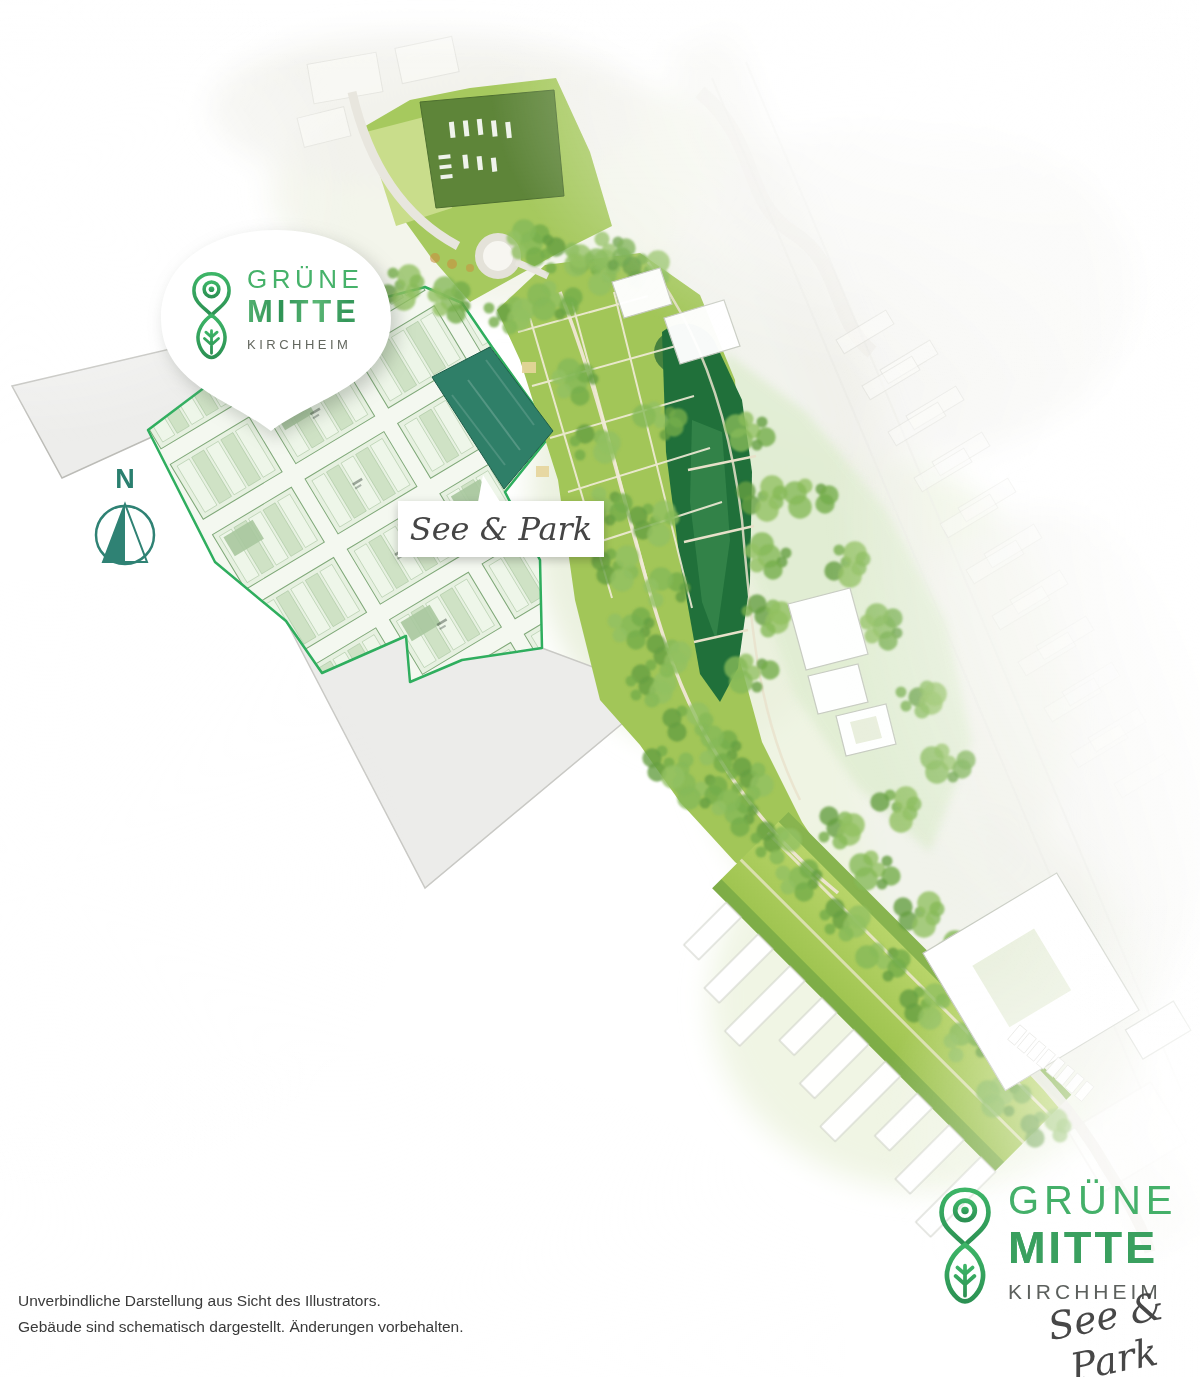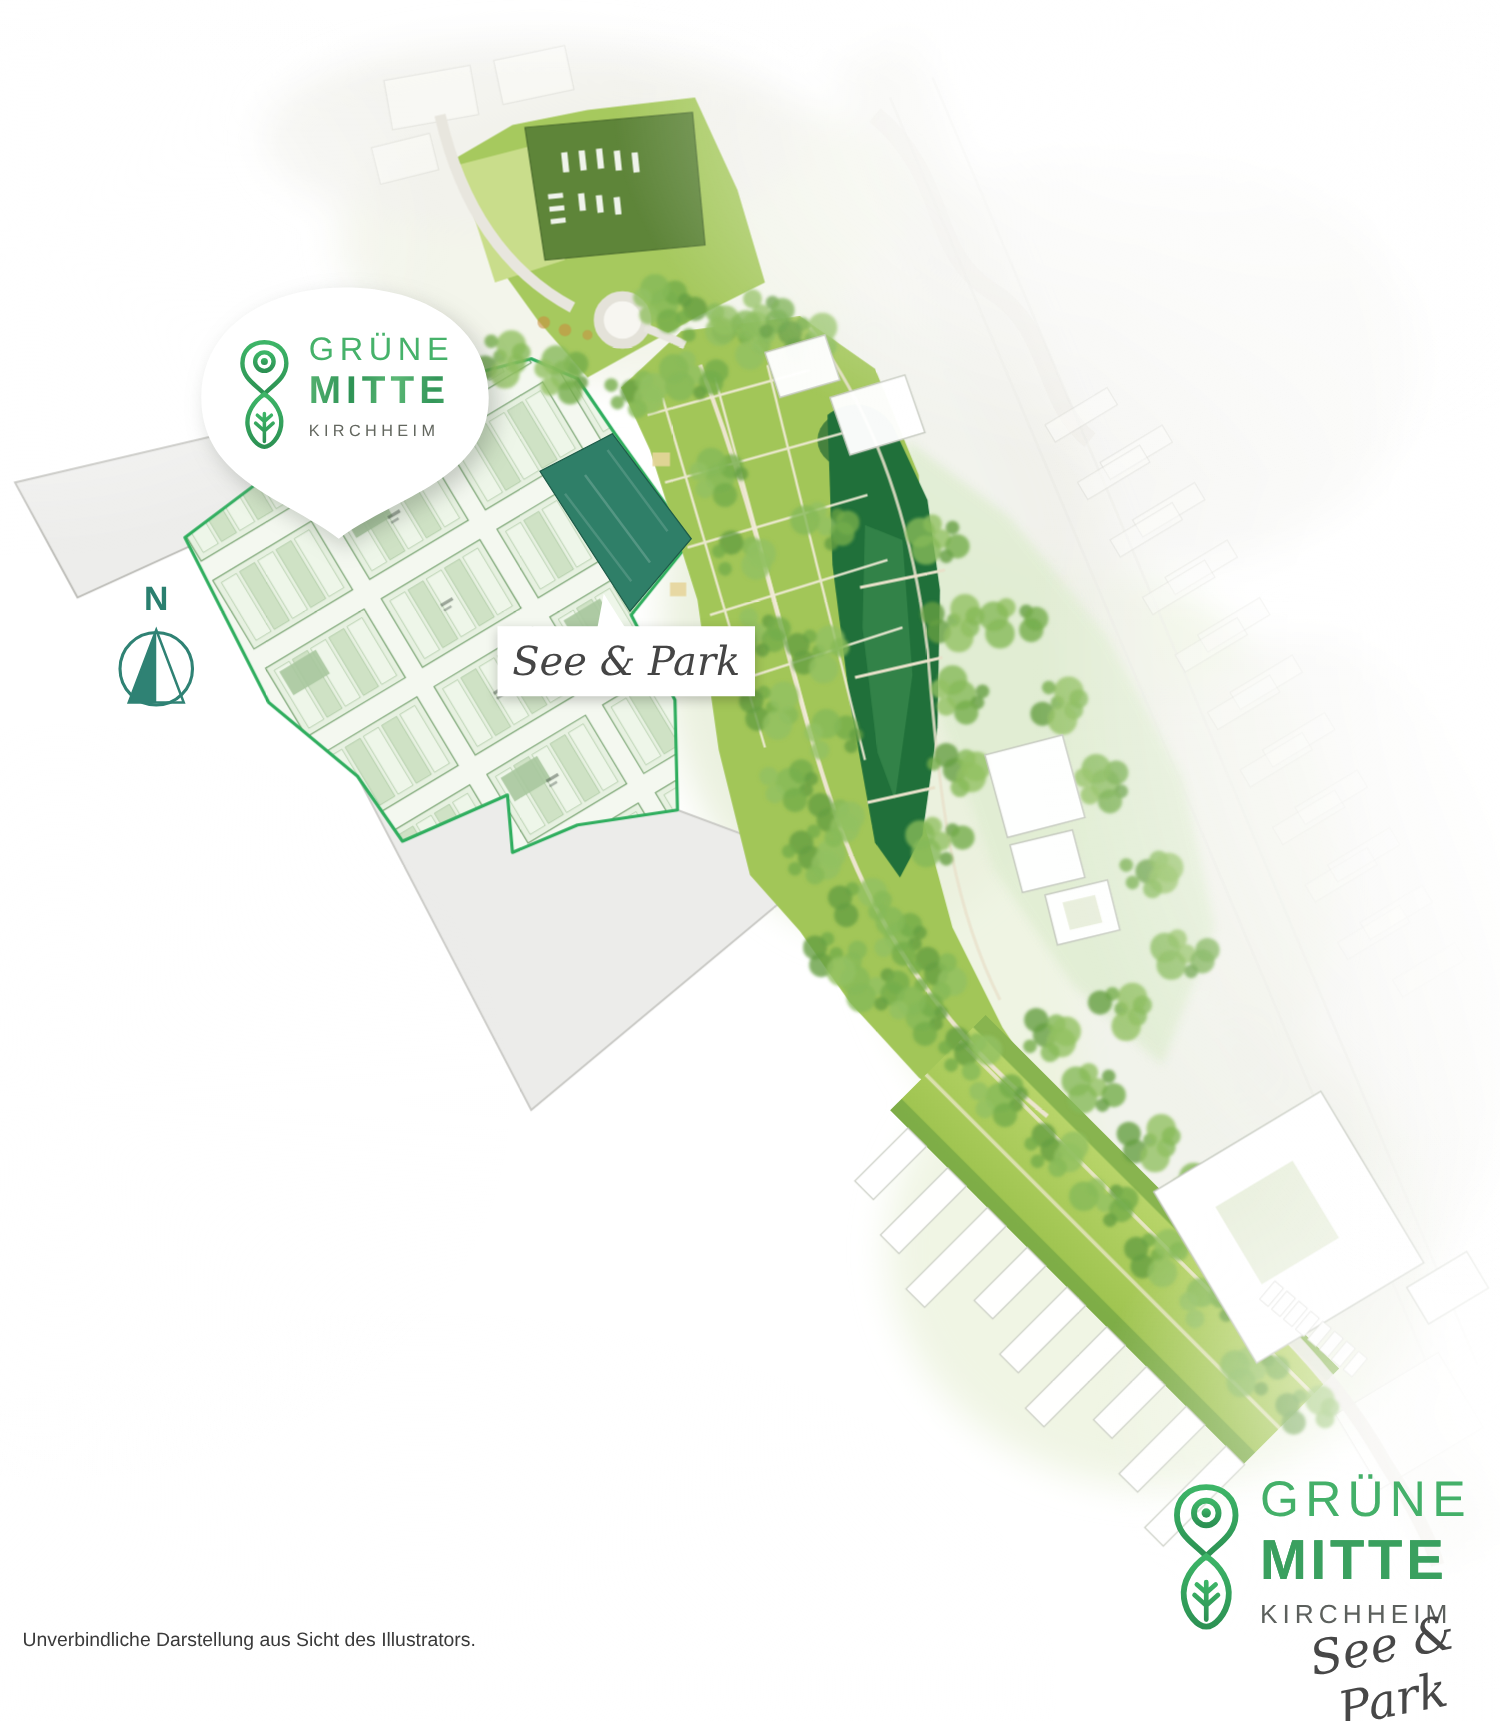--- a/index.html
+++ b/index.html
@@ -33,21 +33,21 @@
   .compass{left:86px;top:466px;width:78px;height:108px;display:flex;flex-direction:column;align-items:center;}
   .compass-n{font-size:27px;font-weight:bold;color:#2a7f6f;line-height:1;margin-bottom:2px;}
   
   .map-label{left:398px;top:501px;width:206px;height:56px;background:#fff;
              box-shadow:0 3px 9px rgba(0,0,0,.22);display:flex;align-items:center;justify-content:center;}
   .script{font-family:"DejaVu Serif",serif;font-style:italic;}
   .map-label span{font-size:32px;color:#454545;}
   .pointer{position:absolute;left:80px;top:-26px;width:0;height:0;
            border-bottom:27px solid #fff;border-left:5px solid transparent;border-right:17px solid transparent;}
   
-  .disclaimer{left:18px;top:1288px;font-size:15.5px;line-height:26px;color:#3a3a3a;margin-top:12px;}
+  .disclaimer{left:18px;top:1288px;font-size:15.5px;line-height:26px;color:#3a3a3a;}
   
   .logo{left:930px;top:1168px;width:268px;height:205px;}
   .logo .icon{position:absolute;left:5px;top:8px;width:60px;height:140px;}
   .logo-text{position:absolute;left:78px;top:12px;line-height:1.02;}
   .lt1{font-size:40px;letter-spacing:5px;color:#44b069;font-weight:500;}
   .lt2{font-size:45px;letter-spacing:3px;font-weight:bold;color:#3aa05f;margin-top:4px;}
   .lt3{font-size:21px;letter-spacing:4px;color:#5c605d;margin-top:10px;font-weight:500;}
   .logo-tagline{position:absolute;left:92px;top:126px;width:176px;text-align:center;
                 font-size:38px;color:#474747;transform:rotate(-11deg);}
 </style>
@@ -1091,20 +1091,21 @@
     </svg>
   </div>
 
   <div class="overlay map-label">
     <div class="pointer"></div>
     <span class="script">See &amp; Park</span>
   </div>
 
   <div class="overlay disclaimer">
     <div>Unverbindliche Darstellung aus Sicht des Illustrators.</div>
+    <div>Gebäude sind schematisch dargestellt. Änderungen vorbehalten.</div>
   </div>
 
   <div class="overlay logo">
     <svg class="icon" viewBox="0 0 64 130">
       <defs>
           <linearGradient id="gL" x1="0" y1="0" x2="0" y2="1">
         <stop offset="0" stop-color="#3db567"></stop>
             <stop offset="1" stop-color="#2c9153"></stop>
           </linearGradient>
         </defs>

